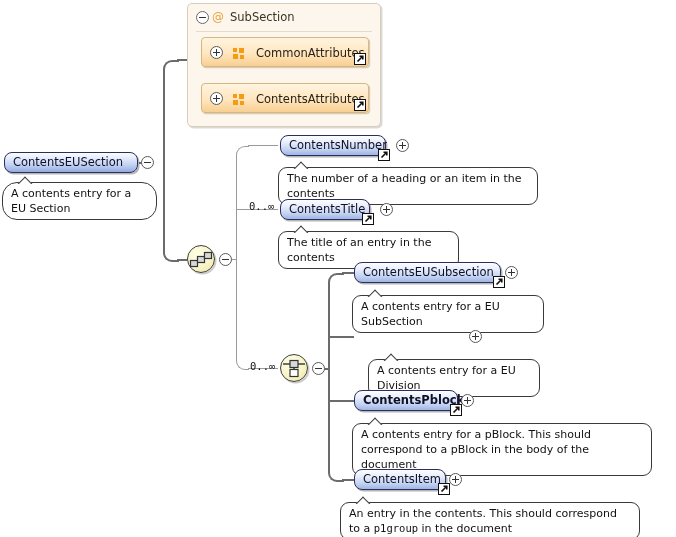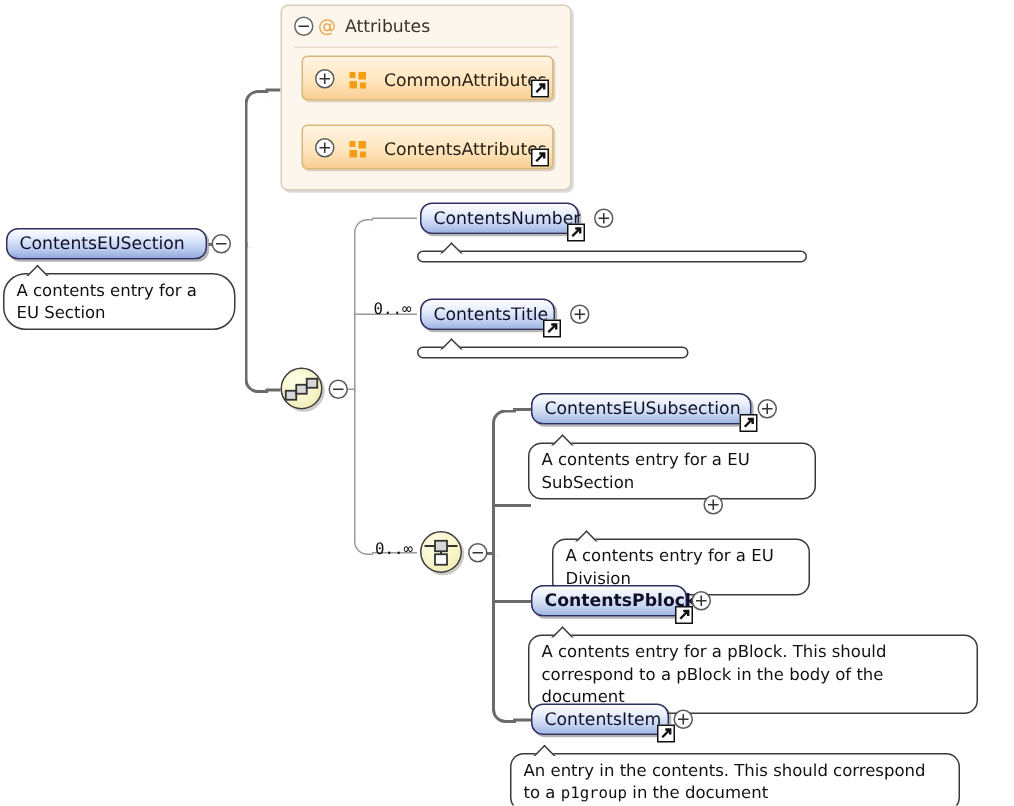--- a/index.html
+++ b/index.html
@@ -199,21 +199,21 @@
   <div class="corner dark bl" style="left:328px;top:368px;width:14px;height:112px;"></div>
   <div class="ln h dark" style="left:342px;top:272px;width:12px;"></div>
   <div class="ln h dark" style="left:328px;top:336px;width:26px;"></div>
   <div class="ln h dark" style="left:328px;top:400px;width:26px;"></div>
   <div class="ln h dark" style="left:342px;top:479px;width:12px;"></div>
 
   <div class="attrpanel" style="left:187px;top:3px;width:194px;height:124px;">
     <div class="attrhead">
       <span class="minuscircle" style="left:8px;top:7px;"></span>
       <span class="atsign">@</span>
-      <span class="hdrtxt">Attributes</span>
+      <span class="hdrtxt">SubSection</span>
     </div>
     <div class="attrsep"></div>
 
     <div class="at" style="left:13px;top:33px;width:168px;">
       <span class="exp plus expw"></span>
       <span class="sqicon">
         <i class="a"></i>
           <i class="b"></i>
           <i class="c"></i>
           <i class="d"></i>
@@ -278,34 +278,36 @@
     <span>ContentsNumber</span>
     <span class="refbadge">
       <svg viewBox="0 0 10 10">
           <path d="M2.5 7.5 L7.5 2.5 M4.5 2.3 L7.8 2.3 L7.8 5.6" stroke="#111" stroke-width="1.6" fill="none"></path>
         </svg>
     </span>
   </div>
   <span class="exp plus" style="left:396px;top:139px;"></span>
   <div class="ann" style="left:278px;top:167px;width:260px;">
     <span class="notch"></span>
+    <span>The number of a heading or an item in the contents</span>
   </div>
 
   <span class="card mono" style="left:249px;top:200px;">0..∞</span>
   <div class="elem" style="left:280px;top:199px;width:90px;">
     <span>ContentsTitle</span>
     <span class="refbadge">
       <svg viewBox="0 0 10 10">
           <path d="M2.5 7.5 L7.5 2.5 M4.5 2.3 L7.8 2.3 L7.8 5.6" stroke="#111" stroke-width="1.6" fill="none"></path>
         </svg>
     </span>
   </div>
   <span class="exp plus" style="left:380px;top:203px;"></span>
   <div class="ann" style="left:278px;top:231px;width:181px;">
     <span class="notch"></span>
+    <span>The title of an entry in the contents</span>
   </div>
 
   <div class="elem" style="left:354px;top:262px;width:147px;">
     <span>ContentsEUSubsection</span>
     <span class="refbadge">
       <svg viewBox="0 0 10 10">
           <path d="M2.5 7.5 L7.5 2.5 M4.5 2.3 L7.8 2.3 L7.8 5.6" stroke="#111" stroke-width="1.6" fill="none"></path>
         </svg>
     </span>
   </div>

